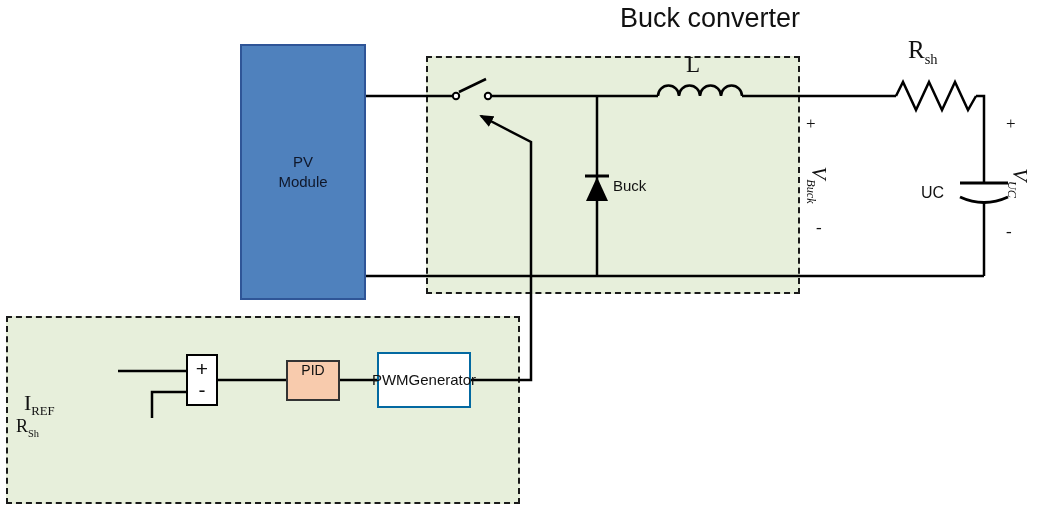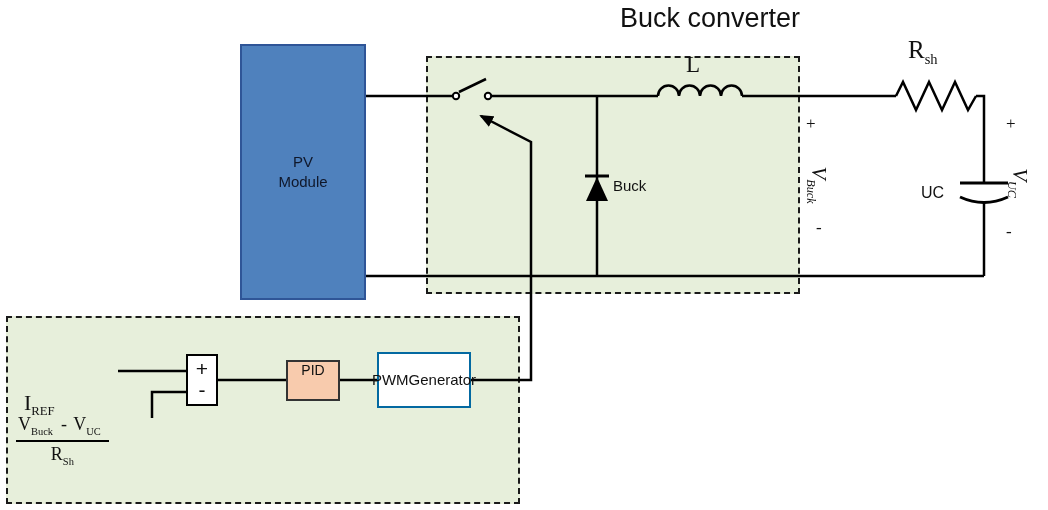--- a/index.html
+++ b/index.html
@@ -117,15 +117,14 @@
 <div class="abs" id="pid-box">
   <span>PID</span>
 </div>
 
 <div class="abs" id="pwm-box">
   <span>PWM</span>
   <span>Generator</span>
 </div>
 
 <div class="abs serif" id="formula">
-  <div class="num"><span>V</span><sub>Buck</sub><span class="fminus">-</span> <span>V</span><sub>UC</sub></div>
   <div class="den"><span>R</span><sub>Sh</sub></div>
 </div>
 
 </body></html>

